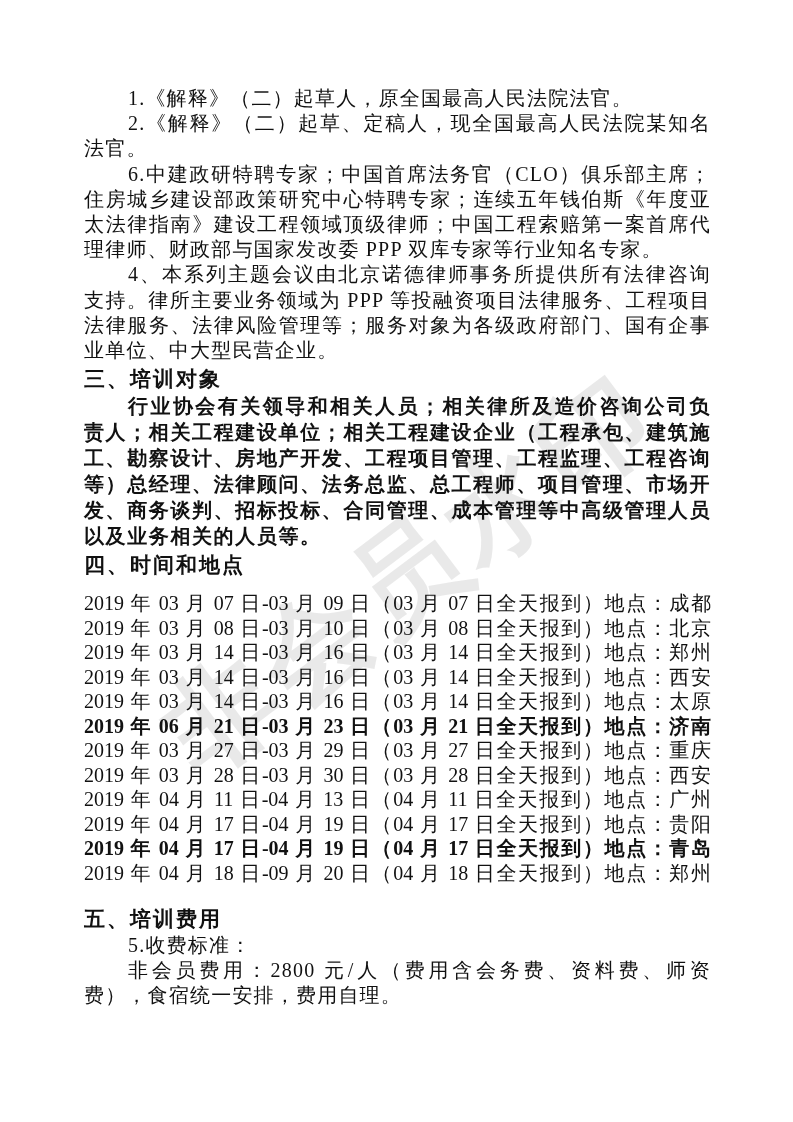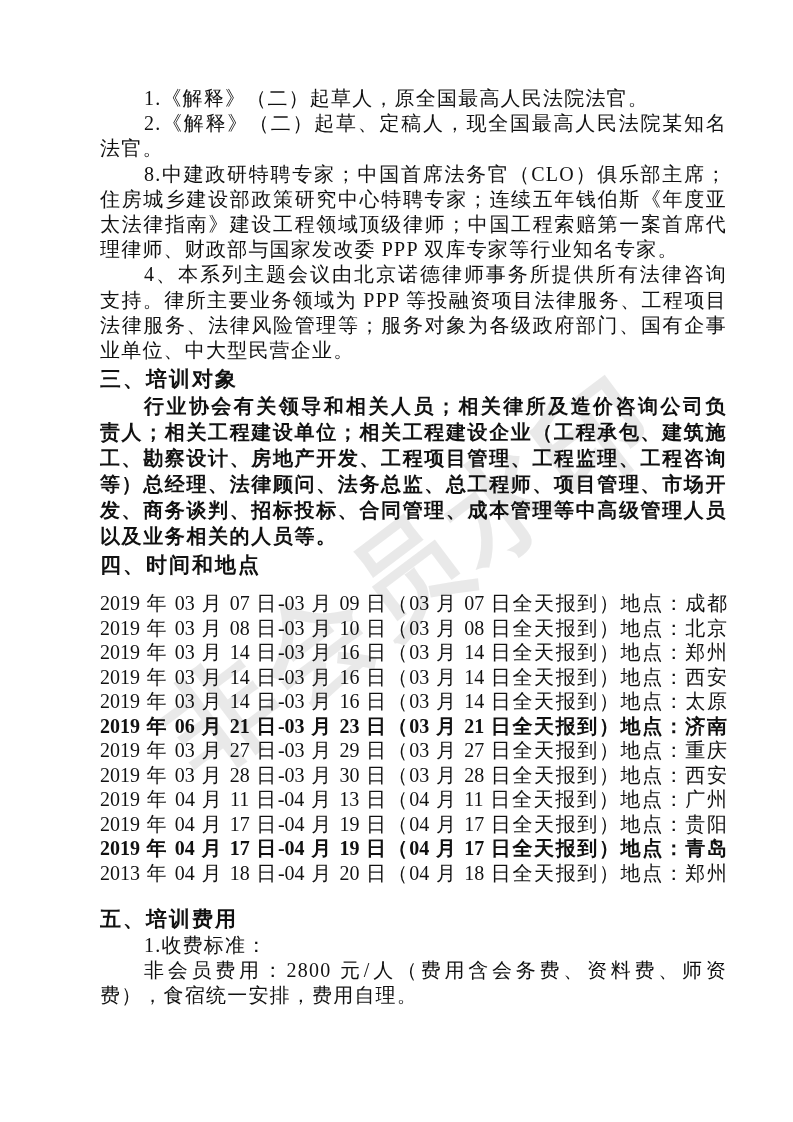--- a/index.html
+++ b/index.html
@@ -33,21 +33,21 @@
     opacity: 0.45;
     transform: rotate(-37deg);
     transform-origin: center;
     white-space: nowrap;
     z-index: 0;
     user-select: none;
     pointer-events: none;
   }
   .content {
     position: absolute;
-    left: 100px;
+    left: 84px;
     top: 86px;
     width: 627px;
     z-index: 1;
     font-size: 20px;
   }
   .para {
     margin: 0;
     text-align: justify;
     text-indent: 2.2em;
     line-height: 25.2px;
@@ -91,21 +91,21 @@
 <div class="page">
 
   <div class="watermark">非会员水印</div>
 
   <div class="content">
 
     <p class="para">1.《解释》（二）起草人，原全国最高人民法院法官。</p>
 
     <p class="para">2.《解释》（二）起草、定稿人，现全国最高人民法院某知名法官。</p>
 
-    <p class="para">8.中建政研特聘专家；中国首席法务官（CLO）俱乐部主席；住房城乡建设部政策研究中心特聘专家；连续五年钱伯斯《年度亚太法律指南》建设工程领域顶级律师；中国工程索赔第一案首席代理律师、财政部与国家发改委 PPP 双库专家等行业知名专家。</p>
+    <p class="para">6.中建政研特聘专家；中国首席法务官（CLO）俱乐部主席；住房城乡建设部政策研究中心特聘专家；连续五年钱伯斯《年度亚太法律指南》建设工程领域顶级律师；中国工程索赔第一案首席代理律师、财政部与国家发改委 PPP 双库专家等行业知名专家。</p>
 
     <p class="para">4、本系列主题会议由北京诺德律师事务所提供所有法律咨询支持。律所主要业务领域为 PPP 等投融资项目法律服务、工程项目法律服务、法律风险管理等；服务对象为各级政府部门、国有企事业单位、中大型民营企业。</p>
 
     <h2 class="sec-title">三、培训对象</h2>
 
     <p class="para target-para">行业协会有关领导和相关人员；相关律所及造价咨询公司负责人；相关工程建设单位；相关工程建设企业（工程承包、建筑施工、勘察设计、房地产开发、工程项目管理、工程监理、工程咨询等）总经理、法律顾问、法务总监、总工程师、项目管理、市场开发、商务谈判、招标投标、合同管理、成本管理等中高级管理人员以及业务相关的人员等。</p>
 
     <h2 class="sec-title">四、时间和地点</h2>
 
     <div class="schedule">
@@ -113,25 +113,25 @@
       <div class="schedule-row">2019 年 03 月 08 日-03 月 10 日（03 月 08 日全天报到）地点：北京</div>
       <div class="schedule-row">2019 年 03 月 14 日-03 月 16 日（03 月 14 日全天报到）地点：郑州</div>
       <div class="schedule-row">2019 年 03 月 14 日-03 月 16 日（03 月 14 日全天报到）地点：西安</div>
       <div class="schedule-row">2019 年 03 月 14 日-03 月 16 日（03 月 14 日全天报到）地点：太原</div>
       <div class="schedule-row bold">2019 年 06 月 21 日-03 月 23 日（03 月 21 日全天报到）地点：济南</div>
       <div class="schedule-row">2019 年 03 月 27 日-03 月 29 日（03 月 27 日全天报到）地点：重庆</div>
       <div class="schedule-row">2019 年 03 月 28 日-03 月 30 日（03 月 28 日全天报到）地点：西安</div>
       <div class="schedule-row">2019 年 04 月 11 日-04 月 13 日（04 月 11 日全天报到）地点：广州</div>
       <div class="schedule-row">2019 年 04 月 17 日-04 月 19 日（04 月 17 日全天报到）地点：贵阳</div>
       <div class="schedule-row bold">2019 年 04 月 17 日-04 月 19 日（04 月 17 日全天报到）地点：青岛</div>
-      <div class="schedule-row">2013 年 04 月 18 日-04 月 20 日（04 月 18 日全天报到）地点：郑州</div>
+      <div class="schedule-row">2019 年 04 月 18 日-09 月 20 日（04 月 18 日全天报到）地点：郑州</div>
     </div>
 
     <div class="gap"></div>
 
     <h2 class="sec-title">五、培训费用</h2>
 
-    <p class="para fee-line">1.收费标准：</p>
+    <p class="para fee-line">5.收费标准：</p>
 
     <p class="para fee-line">非会员费用：2800 元/人（费用含会务费、资料费、师资费），食宿统一安排，费用自理。</p>
 
   </div>
 </div>
 
 </body></html>

